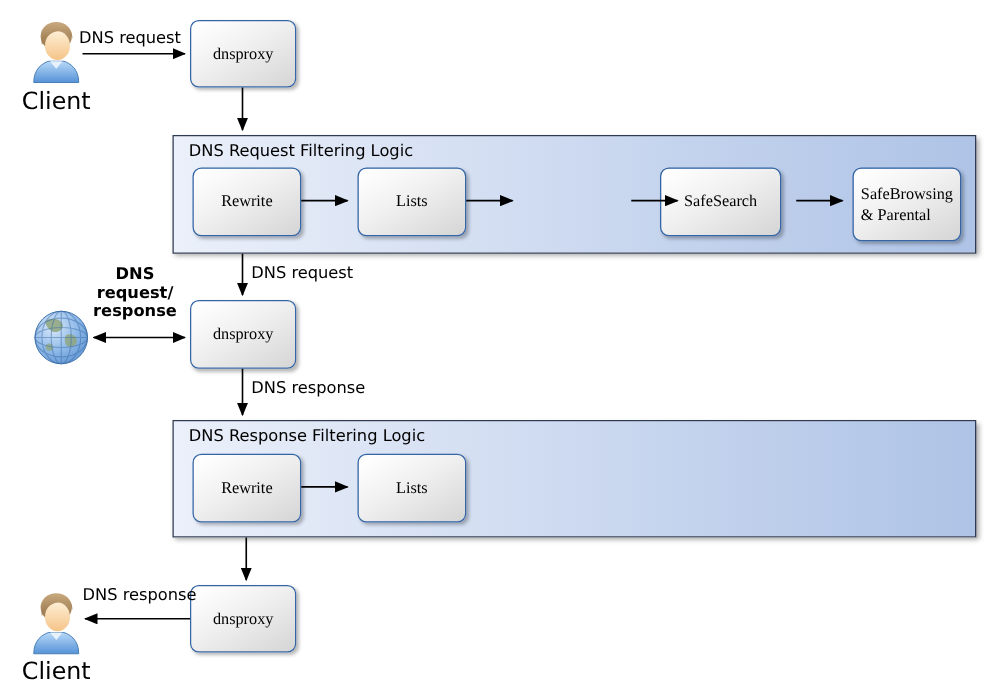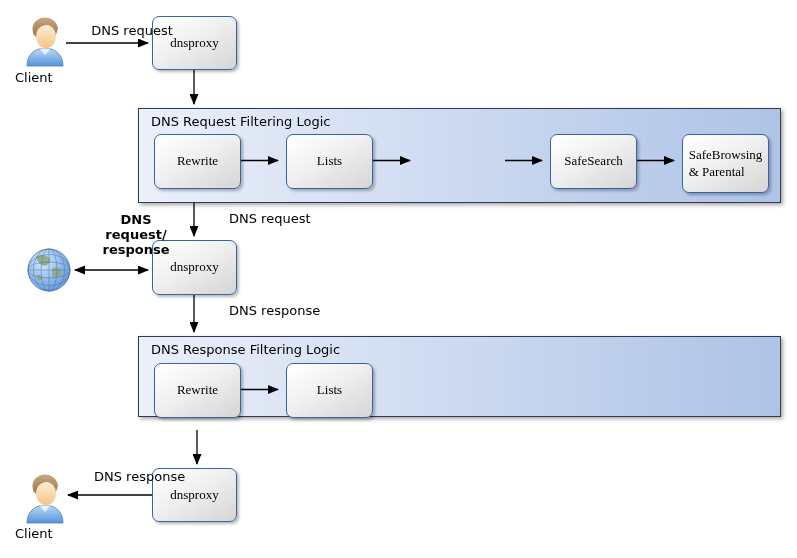--- a/index.html
+++ b/index.html
@@ -24,25 +24,25 @@
     border:1px solid var(--container-border,#2e3b52);
     background:linear-gradient(90deg, var(--container-grad-left,#ebf0fa) 0%, var(--container-grad-right,#afc4e6) 100%);
     box-shadow:2px 2px 4px rgba(0,0,0,0.35);
     box-sizing:border-box;
     z-index:1;
   }
   .ctitle {
     position:absolute; left:12px; top:5px; font-size:13px; white-space:nowrap;text-align:right;
   }
   .elabel {
-    position:absolute; font-size:13px; line-height:1.15; z-index:3; white-space:nowrap;margin-left:28px;
+    position:absolute; font-size:13px; line-height:1.15; z-index:3; white-space:nowrap;
   }
   .elabel.wrap { white-space:normal; text-align:center;font-weight:bold; }
   .actor-label {
-    position:absolute; font-size:13px; line-height:1.15; z-index:3;
+    position:absolute; font-size:19px; text-align:center; line-height:1.15; z-index:3;
   }
   .icon { position:absolute; z-index:2; }
   svg.overlay {
     position:absolute; left:0; top:0; z-index:5; pointer-events:none;
   }
   .arrow { stroke:var(--arrow,#000000); stroke-width:1.3px; fill:none; }
   .ah-fill { fill:var(--arrow,#000000); }
   .hidden-defs { position:absolute; width:0; height:0; overflow:hidden; }
 </style>
 </head>
@@ -99,37 +99,37 @@
   <div class="actor-label" style="left:15px;top:71px;width:60px">Client</div>
 
   <div class="node" style="left:152px;top:16px;width:85px;height:54px">dnsproxy</div>
 
   <div class="elabel" style="left:60px;top:24px;width:88px;text-align:center">DNS request</div>
 
   <div class="container" style="left:138px;top:108px;width:643px;height:95px">
     <div class="ctitle">DNS Request Filtering Logic</div>
     <div class="step" style="left:15px;top:25px;width:87px;height:55px">Rewrite</div>
     <div class="step" style="left:147px;top:25px;width:87px;height:55px">Lists</div>
-    <div class="step" style="left:411px;top:25px;width:87px;height:55px">SafeSearch</div>
+    <div class="step" style="left:389px;top:25px;width:97px;height:55px">SafeSearch</div>
     <div class="step" style="left:543px;top:25px;width:87px;height:59px">SafeBrowsing &amp; Parental</div>
   </div>
 
   <div class="elabel" style="left:201px;top:212px">DNS request</div>
 
   <div class="node" style="left:152px;top:240px;width:85px;height:55px">dnsproxy</div>
 
   <svg class="icon" style="left:27px;top:248px" width="44" height="44" viewBox="0 0 44 44">
       <use href="#globe-icon"></use>
     </svg>
 
   <div class="elabel wrap" style="left:74px;top:213px;width:68px">DNS request/ response</div>
 
   <div class="elabel" style="left:201px;top:304px">DNS response</div>
 
-  <div class="container" style="left:138px;top:336px;width:643px;height:81px">
+  <div class="container" style="left:138px;top:336px;width:643px;height:94px">
     <div class="ctitle">DNS Response Filtering Logic</div>
     <div class="step" style="left:15px;top:26px;width:87px;height:55px">Rewrite</div>
     <div class="step" style="left:147px;top:26px;width:87px;height:55px">Lists</div>
   </div>
 
   <div class="node" style="left:152px;top:468px;width:85px;height:54px">dnsproxy</div>
 
   <div class="elabel" style="left:66px;top:470px">DNS response</div>
 
   <svg class="icon" style="left:25px;top:472px" width="40" height="52" viewBox="0 0 40 52">

